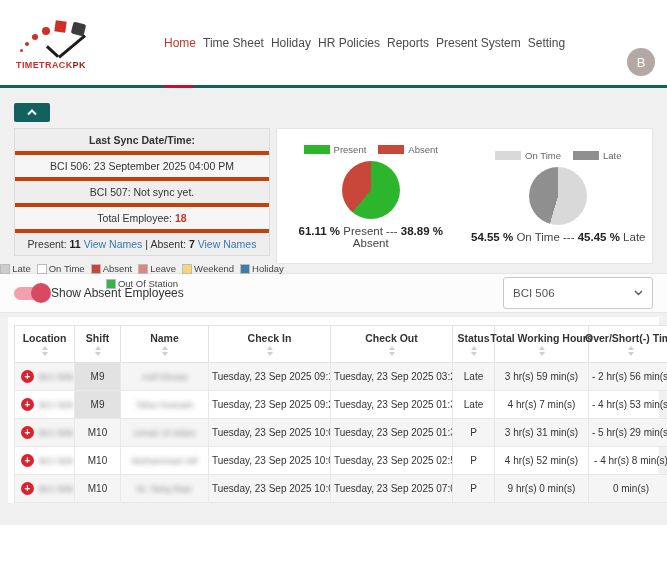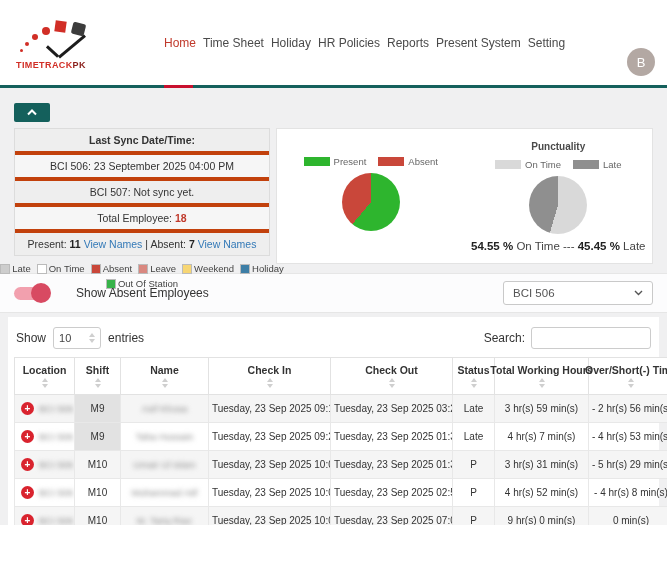--- a/index.html
+++ b/index.html
@@ -58,25 +58,25 @@
   .chart-legend { display:flex; justify-content:center; align-items:center; gap:12px; margin-bottom:6px; }
   .chart-legend-item { display:inline-flex; align-items:center; gap:4px; font-size:9.5px; color:#666; }
   .chart-swatch { width:26px; height:9px; display:inline-block; }
   .pie { width:58px; height:58px; border-radius:50%; margin:2px auto 6px; }
   .pie-caption { font-size:11.5px; color:#444; }
   .pie-caption b { color:#222; }
 
   
   .filter-band { margin-top:9px; height:40px; background:#fcfcfd; border-top:1px solid #e6e6e6;
     border-bottom:1px solid #e6e6e6; display:flex; align-items:center; justify-content:space-between; padding:0 14px; }
-  .toggle-wrap { display:flex; align-items:center; gap:28px; }
+  .toggle-wrap { display:flex; align-items:center; gap:3px; }
   .toggle { position:relative; width:34px; height:13px; background:#f2a0ae; border-radius:7px; cursor:pointer; }
   .toggle-knob { position:absolute; right:-3px; top:-4px; width:20px; height:20px; border-radius:50%; background:#d84a62; }
   .toggle-label { font-size:12px; color:#333; }
-  .branch-select { width:150px; height:24px; background:#fff; border:1px solid #c9c9c9; border-radius:3px;
+  .branch-select { width:150px; height:32px; background:#fff; border:1px solid #c9c9c9; border-radius:3px;
     display:flex; align-items:center; justify-content:space-between; padding:0 9px; font-size:11.5px; color:#555; cursor:pointer; }
 
   
   .table-panel { margin:4px 8px 0; background:#fff; padding:8px 6px 0; }
   .controls { display:flex; align-items:center; justify-content:space-between; font-size:12px; color:#333;
     padding:2px 2px 8px; }
   .show-wrap { display:flex; align-items:center; gap:7px; }
   .entries-select { width:48px; height:22px; border:1px solid #ccc; border-radius:3px; display:flex;
     align-items:center; justify-content:space-between; padding:0 5px; font-size:11px; color:#444; cursor:pointer; }
   .search-wrap { display:flex; align-items:center; gap:6px; }
@@ -200,23 +200,23 @@
             <span class="chart-legend-item">
               <span class="chart-swatch" style="background: rgb(46, 181, 46);"></span>
               <span>Present</span>
             </span>
             <span class="chart-legend-item">
               <span class="chart-swatch" style="background: rgb(201, 71, 58);"></span>
               <span>Absent</span>
             </span>
           </div>
         <div class="pie" style="background: conic-gradient(rgb(46, 181, 46) 0deg, rgb(46, 181, 46) 61.11%, rgb(201, 71, 58) 61.11%, rgb(201, 71, 58) 100%);"></div>
+        <div class="pie-caption"><b>61.11 %</b> Present --- <b>38.89 %</b> Absent</div>
       </div>
       <div class="chart">
-        <div class="chart-title">Punctuality</div>
         <div class="chart-legend">
             <span class="chart-legend-item">
               <span class="chart-swatch" style="background: rgb(217, 217, 217);"></span>
               <span>On Time</span>
             </span>
             <span class="chart-legend-item">
               <span class="chart-swatch" style="background: rgb(143, 143, 143);"></span>
               <span>Late</span>
             </span>
           </div>
@@ -237,37 +237,20 @@
     <div class="branch-select">
       <span>BCI 506</span>
       <svg width="9" height="6" viewBox="0 0 9 6">
           <polyline points="1,1 4.5,4.5 8,1" stroke="#555" stroke-width="1.4" fill="none"></polyline>
         </svg>
     </div>
   </div>
 
   
   <div class="table-panel">
-    <div class="controls">
-      <div class="show-wrap">
-        <span>Show</span>
-        <div class="entries-select">
-          <span>10</span>
-          <span class="sort-icons">
-              <span class="sort-up"></span>
-              <span class="sort-down"></span>
-            </span>
-        </div>
-        <span>entries</span>
-      </div>
-      <div class="search-wrap">
-        <span>Search:</span>
-        <input class="search-input" type="text" value="" style="">
-      </div>
-    </div>
 
     <table class="data">
       <thead>
         <tr>
             <th style="width: 60px;">
               <span class="th-inner">
                 <span class="th-label">Location</span>
                 <span class="sort-icons">
                   <span class="sort-up"></span>
                   <span class="sort-down"></span>

